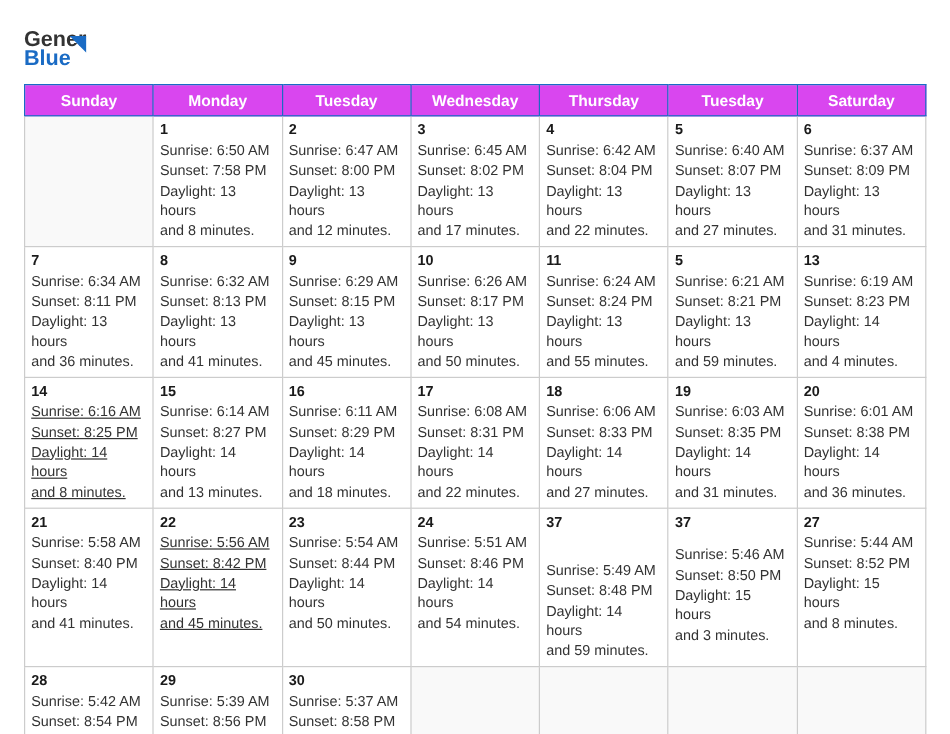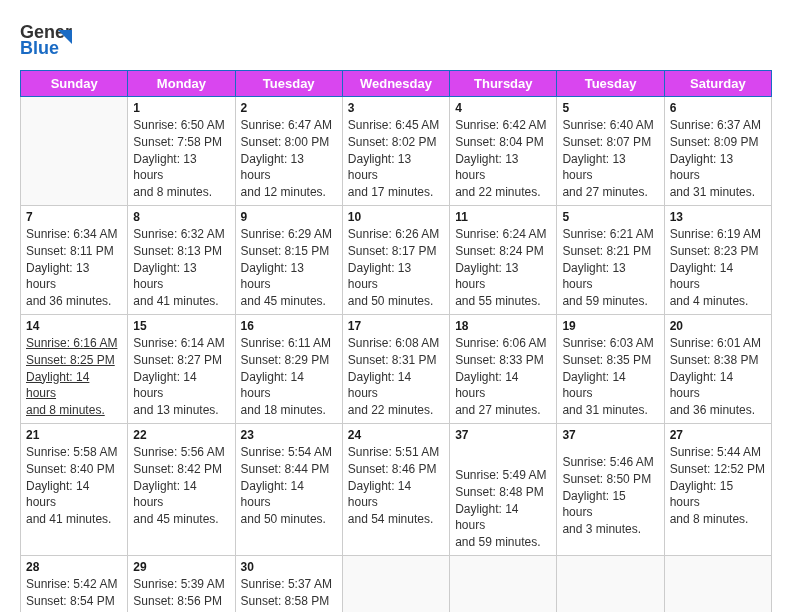--- a/index.html
+++ b/index.html
@@ -264,21 +264,21 @@
         <tr>
           <td>
             <span class="day-number">21</span>
             <div class="cell-info" style="white-space: pre-line;">Sunrise: 5:58 AM
 Sunset: 8:40 PM
 Daylight: 14 hours
 and 41 minutes.</div>
           </td>
           <td>
             <span class="day-number">22</span>
-            <div class="cell-info" style="white-space: pre-line;">Sunrise: 5:56 AM
+            <div class="cell-info" style="white-space: pre-line; text-decoration: underline;">Sunrise: 5:56 AM
 Sunset: 8:42 PM
 Daylight: 14 hours
 and 45 minutes.</div>
           </td>
           <td>
             <span class="day-number">23</span>
             <div class="cell-info" style="white-space: pre-line;">Sunrise: 5:54 AM
 Sunset: 8:44 PM
 Daylight: 14 hours
 and 50 minutes.</div>
@@ -300,21 +300,21 @@
           <td>
             <span class="day-number">37</span>
             <div class="cell-info" style="white-space: pre-line; margin-top: 12px;">Sunrise: 5:46 AM
 Sunset: 8:50 PM
 Daylight: 15 hours
 and 3 minutes.</div>
           </td>
           <td>
             <span class="day-number">27</span>
             <div class="cell-info" style="white-space: pre-line;">Sunrise: 5:44 AM
-Sunset: 12:52 PM
+Sunset: 8:52 PM
 Daylight: 15 hours
 and 8 minutes.</div>
           </td>
         </tr>
         <tr>
           <td>
             <span class="day-number">28</span>
             <div class="cell-info" style="white-space: pre-line;">Sunrise: 5:42 AM
 Sunset: 8:54 PM
 Daylight: 15 hours

